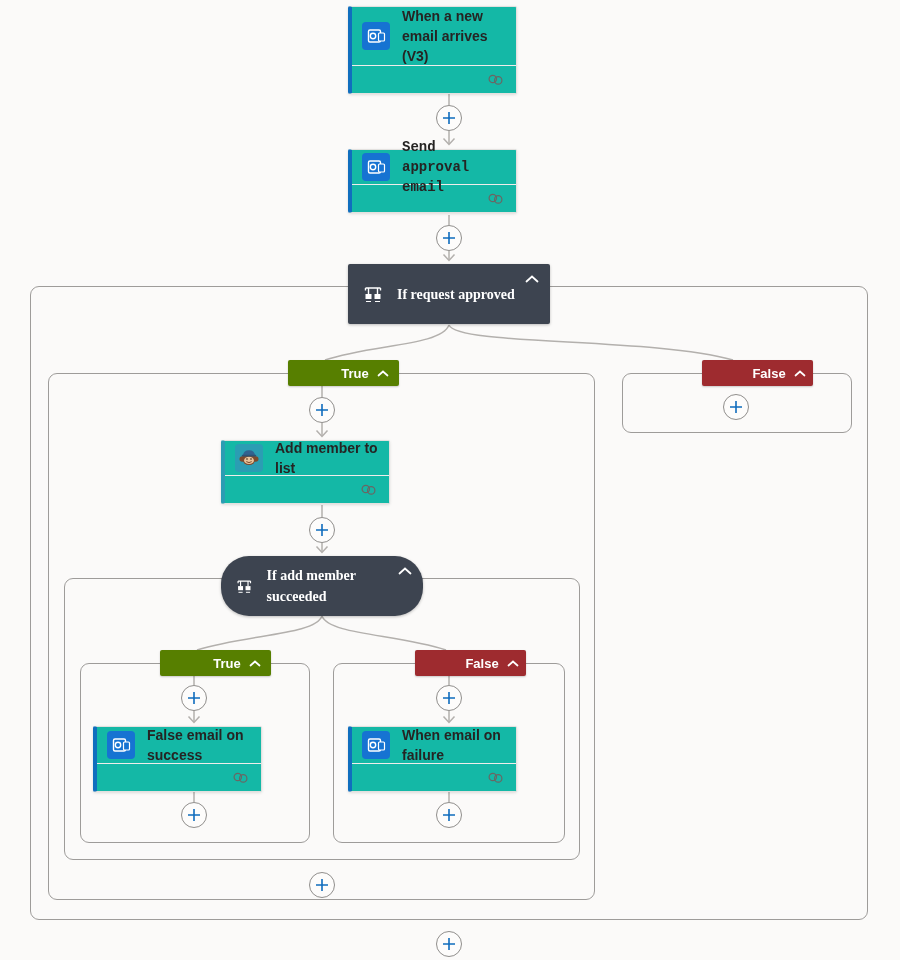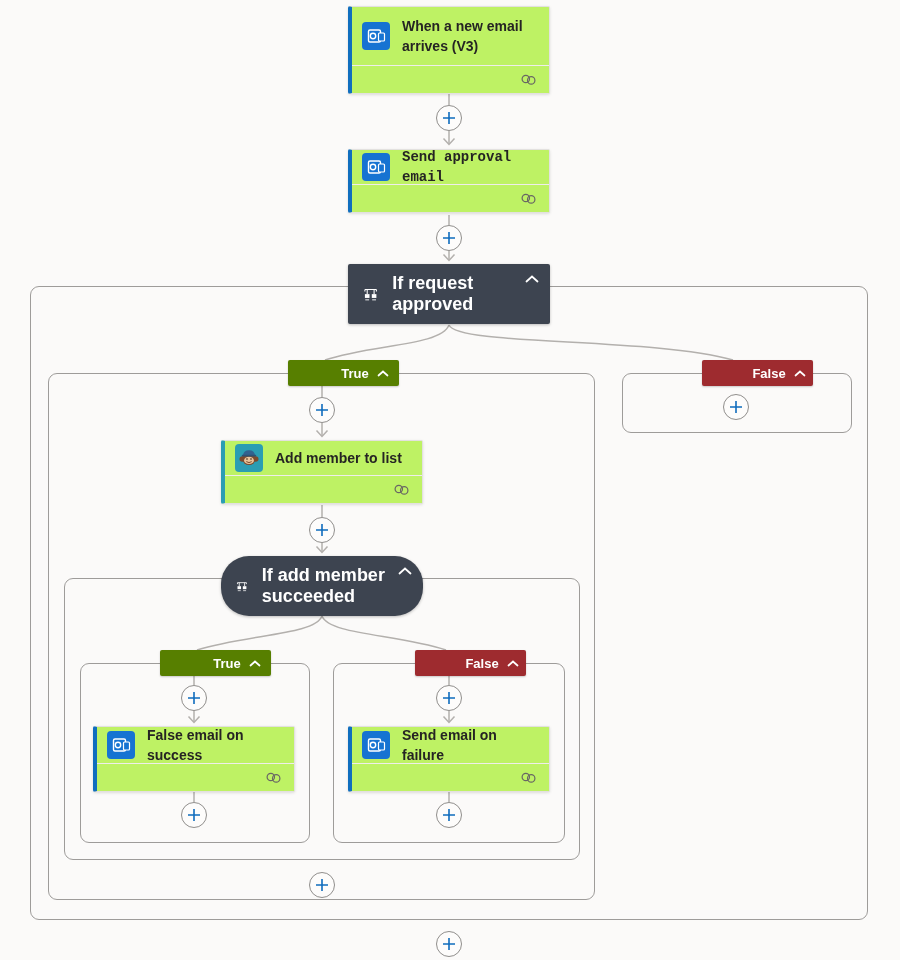--- a/index.html
+++ b/index.html
@@ -10,39 +10,39 @@
   }
   
   .scope{
     position:absolute;box-sizing:border-box;
     border:1.5px solid #9e9c9a;border-radius:9px;background:transparent;z-index:0;
   }
   
   .wires{position:absolute;left:0;top:0;z-index:1;pointer-events:none;}
   
   .card{
-    position:absolute;box-sizing:border-box;width:202px;background:#bef264;
+    position:absolute;box-sizing:border-box;width:169px;background:#14b8a6;
     border:1px solid #e3e1df;border-left:4px solid #106ebe;border-radius:2px;
     box-shadow:0 1px 3px rgba(0,0,0,.12);z-index:3;cursor:pointer;
   }
   .card.mailchimp{border-left-color:#2b9db3;}
   .card .row{display:flex;align-items:center;gap:12px;padding:0 10px;}
   .card .title{font-size:14px;font-weight:700;color:#252423;line-height:20px;}
   .card .foot{
     border-top:1px solid #efedeb;height:27px;display:flex;align-items:center;
     justify-content:flex-end;padding-right:12px;
   }
   .appicon{width:28px;height:28px;flex:0 0 28px;}
   
   .cond{
     position:absolute;box-sizing:border-box;width:202px;height:60px;background:#3d4450;
     border-radius:2px;box-shadow:0 1px 3px rgba(0,0,0,.25);z-index:3;color:#fff;
     display:flex;align-items:center;gap:14px;padding:0 30px 0 15px;cursor:pointer;
   }
-  .cond .ctitle{font-size:18px;font-weight:700;line-height:21px;}
+  .cond .ctitle{font-size:14px;font-weight:700;line-height:21px;font-family:Liberation Serif, serif;}
   .cond .chev{position:absolute;top:11px;right:11px;cursor:pointer;}
   
   .badge{
     position:absolute;width:68px;height:26px;border-radius:2px;z-index:3;
     display:flex;align-items:center;justify-content:center;gap:8px;
     color:#fff;font-size:13px;font-weight:700;cursor:pointer;
     box-shadow:0 1px 2px rgba(0,0,0,.2);
     padding-left:43px;
   }
   .badge.true{background:#577f00;}
@@ -268,21 +268,21 @@
   </div>
 
   <div class="card" style="left:348px;top:726px;height:66px;">
     <div class="row" style="height:36px;">
       <svg class="appicon" viewBox="0 0 28 28">
         <rect width="28" height="28" rx="4" fill="#1673d2"></rect>
         <rect x="6.5" y="8" width="12" height="12" rx="1.5" fill="none" stroke="#fff" stroke-width="1.4"></rect>
         <rect x="16.5" y="11" width="6" height="8" rx="1" fill="#1673d2" stroke="#fff" stroke-width="1.2"></rect>
         <circle cx="11" cy="14" r="2.7" fill="none" stroke="#fff" stroke-width="1.4"></circle>
       </svg>
-      <span class="title">Send email on failure</span>
+      <span class="title">When email on failure</span>
     </div>
     <div class="foot">
       <svg width="17" height="13" viewBox="0 0 17 13">
         <circle cx="5.8" cy="6" r="3.7" fill="none" stroke="#696764" stroke-width="1.2"></circle>
         <circle cx="11.2" cy="7.4" r="3.7" fill="none" stroke="#696764" stroke-width="1.2"></circle>
       </svg>
     </div>
   </div>
 
   <button class="plus" style="left:181px;top:802px;">

